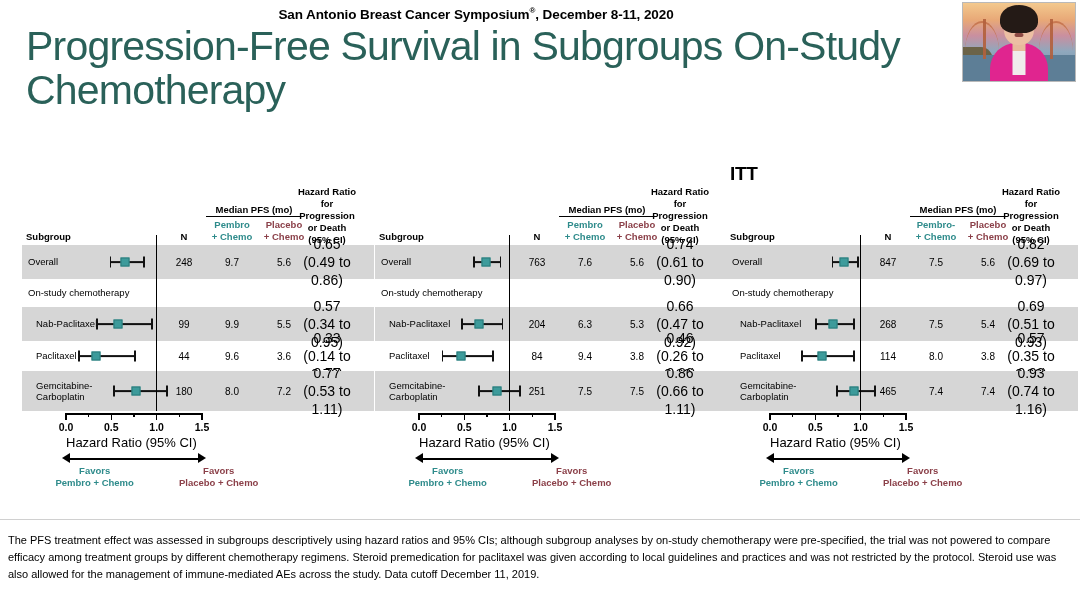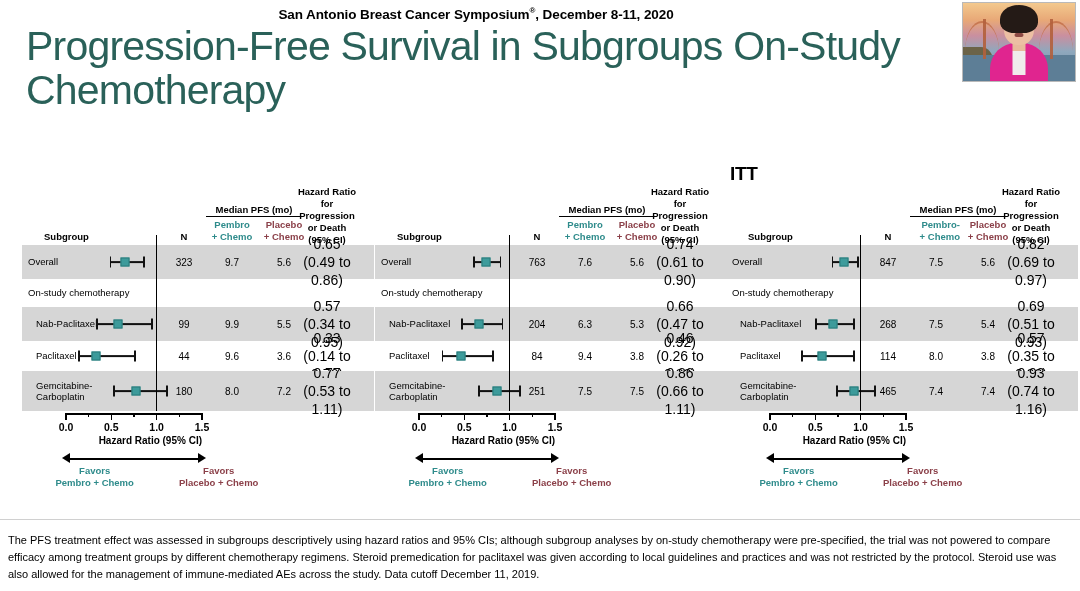--- a/index.html
+++ b/index.html
@@ -64,21 +64,21 @@
   .panel.p1 { left: 375px; }
   .panel.p2 { left: 726px; }
 
   .panel-title {
     position: absolute; top: 0; left: 4px;
     font-size: 19px; font-weight: bold; letter-spacing: -0.3px;
   }
 
   
   .hdr { position: absolute; top: 20px; left: 0; width: 352px; height: 62px; }
-  .hdr-subgroup { position: absolute; left: 4px; top: 48px; font-size: 9.5px; font-weight: bold; margin-left: 18px; }
+  .hdr-subgroup { position: absolute; left: 4px; top: 48px; font-size: 9.5px; font-weight: bold; }
   .hdr-n { position: absolute; top: 48px; font-size: 9.5px; font-weight: bold; text-align: center; width: 24px; }
   .hdr-mpfs {
     position: absolute; top: 21px; font-size: 9.5px; font-weight: bold;
     text-align: center; width: 96px;
     border-bottom: 1.3px solid #000; padding-bottom: 1px;
   }
   .hdr-pembro, .hdr-placebo {
     position: absolute; top: 36px; width: 48px; text-align: center;
     font-size: 9.5px; font-weight: bold; line-height: 1.25;
   }
@@ -120,21 +120,21 @@
     border: 1px solid #2a7a7a; transform: translate(-50%,-50%);
   }
 
   
   .axis { position: absolute; left: 0; width: 352px; }
   .axis-line { position: absolute; height: 1.6px; background: #000; top: 0; }
   .axis-tick { position: absolute; top: 0; width: 1.6px; background: #000; }
   .axis-tick.major { height: 7px; }
   .axis-tick.minor { height: 4px; }
   .axis-lbl { position: absolute; top: 8px; font-size: 10.5px; font-weight: bold; transform: translateX(-50%); }
-  .axis-caption { position: absolute; top: 22px; font-size: 10px; font-weight: bold; text-align: right; }
+  .axis-caption { position: absolute; top: 22px; font-size: 13px; font-weight: normal; text-align: left; }
 
   .favor-arrowbar { position: absolute; height: 10px; }
   .fa-line { position: absolute; top: 5px; height: 1.6px; background: #000; left: 7px; right: 7px; }
   .fa-head { position: absolute; top: 0; width: 0; height: 0; border-top: 5px solid transparent; border-bottom: 5px solid transparent; }
   .fa-head.left { left: 0; border-right: 8px solid #000; }
   .fa-head.right { right: 0; border-left: 8px solid #000; }
   .favor-l, .favor-r {
     position: absolute; width: 120px; text-align: center;
     font-size: 9.5px; font-weight: bold; line-height: 1.3;
   }
@@ -190,21 +190,21 @@
           <div>Hazard Ratio</div>
           <div>for</div>
           <div>Progression</div>
           <div>or Death</div>
           <div>(95% CI)</div>
         </div>
       </div>
       <div class="rows">
         <div class="row band" style="height: 34px;">
           <div class="row-label">Overall</div>
-          <div class="row-n" style="left: 147px;">323</div>
+          <div class="row-n" style="left: 147px;">248</div>
           <div class="row-a" style="left: 186px;">9.7</div>
           <div class="row-b" style="left: 238px;">5.6</div>
           <div class="row-hr" style="left: 265px;">
             <span class="hr-pt">0.65</span>
             <span class="hr-ci">(0.49 to 0.86)</span>
           </div>
           <div class="ci-line" style="left: 88.4267px; width: 33.5467px; top: 17px;"></div>
           <div class="ci-cap" style="left: 87.5267px; top: 17px;"></div>
           <div class="ci-cap" style="left: 121.073px; top: 17px;"></div>
           <div class="pt-marker" style="left: 102.933px; top: 17px;"></div>
@@ -398,21 +398,21 @@
           <div>Placebo + Chemo</div>
         </div>
       </div>
     </div>
     <div class="panel p2">
       <div class="panel-title">ITT</div>
       <div class="hdr">
         <div class="hdr-subgroup">Subgroup</div>
         <div class="hdr-n" style="left: 150px;">N</div>
         <div class="hdr-mpfs" style="left: 184px;">Median PFS (mo)</div>
-        <div class="hdr-pembro" style="left: 186px; text-align: right;">
+        <div class="hdr-pembro" style="left: 186px;">
           <div>Pembro-</div>
           <div>+ Chemo</div>
         </div>
         <div class="hdr-placebo" style="left: 238px;">
           <div>Placebo</div>
           <div>+ Chemo</div>
         </div>
         <div class="hdr-hr" style="left: 268px;">
           <div>Hazard Ratio</div>
           <div>for</div>

